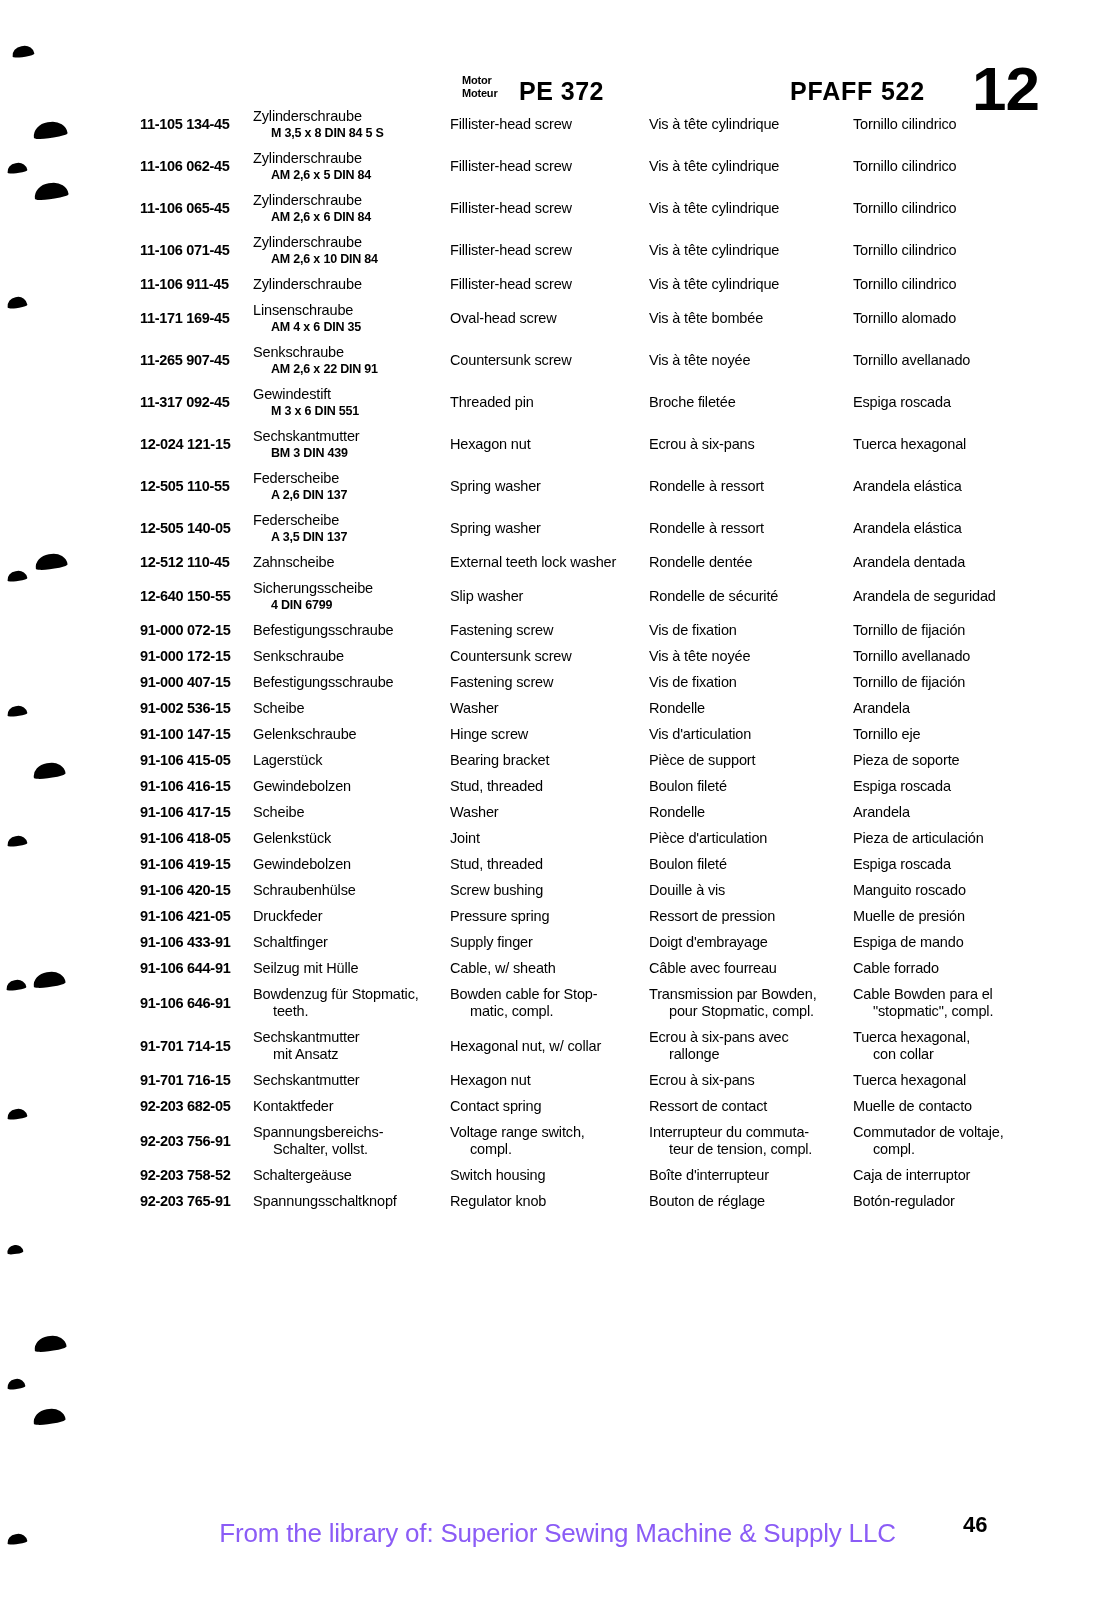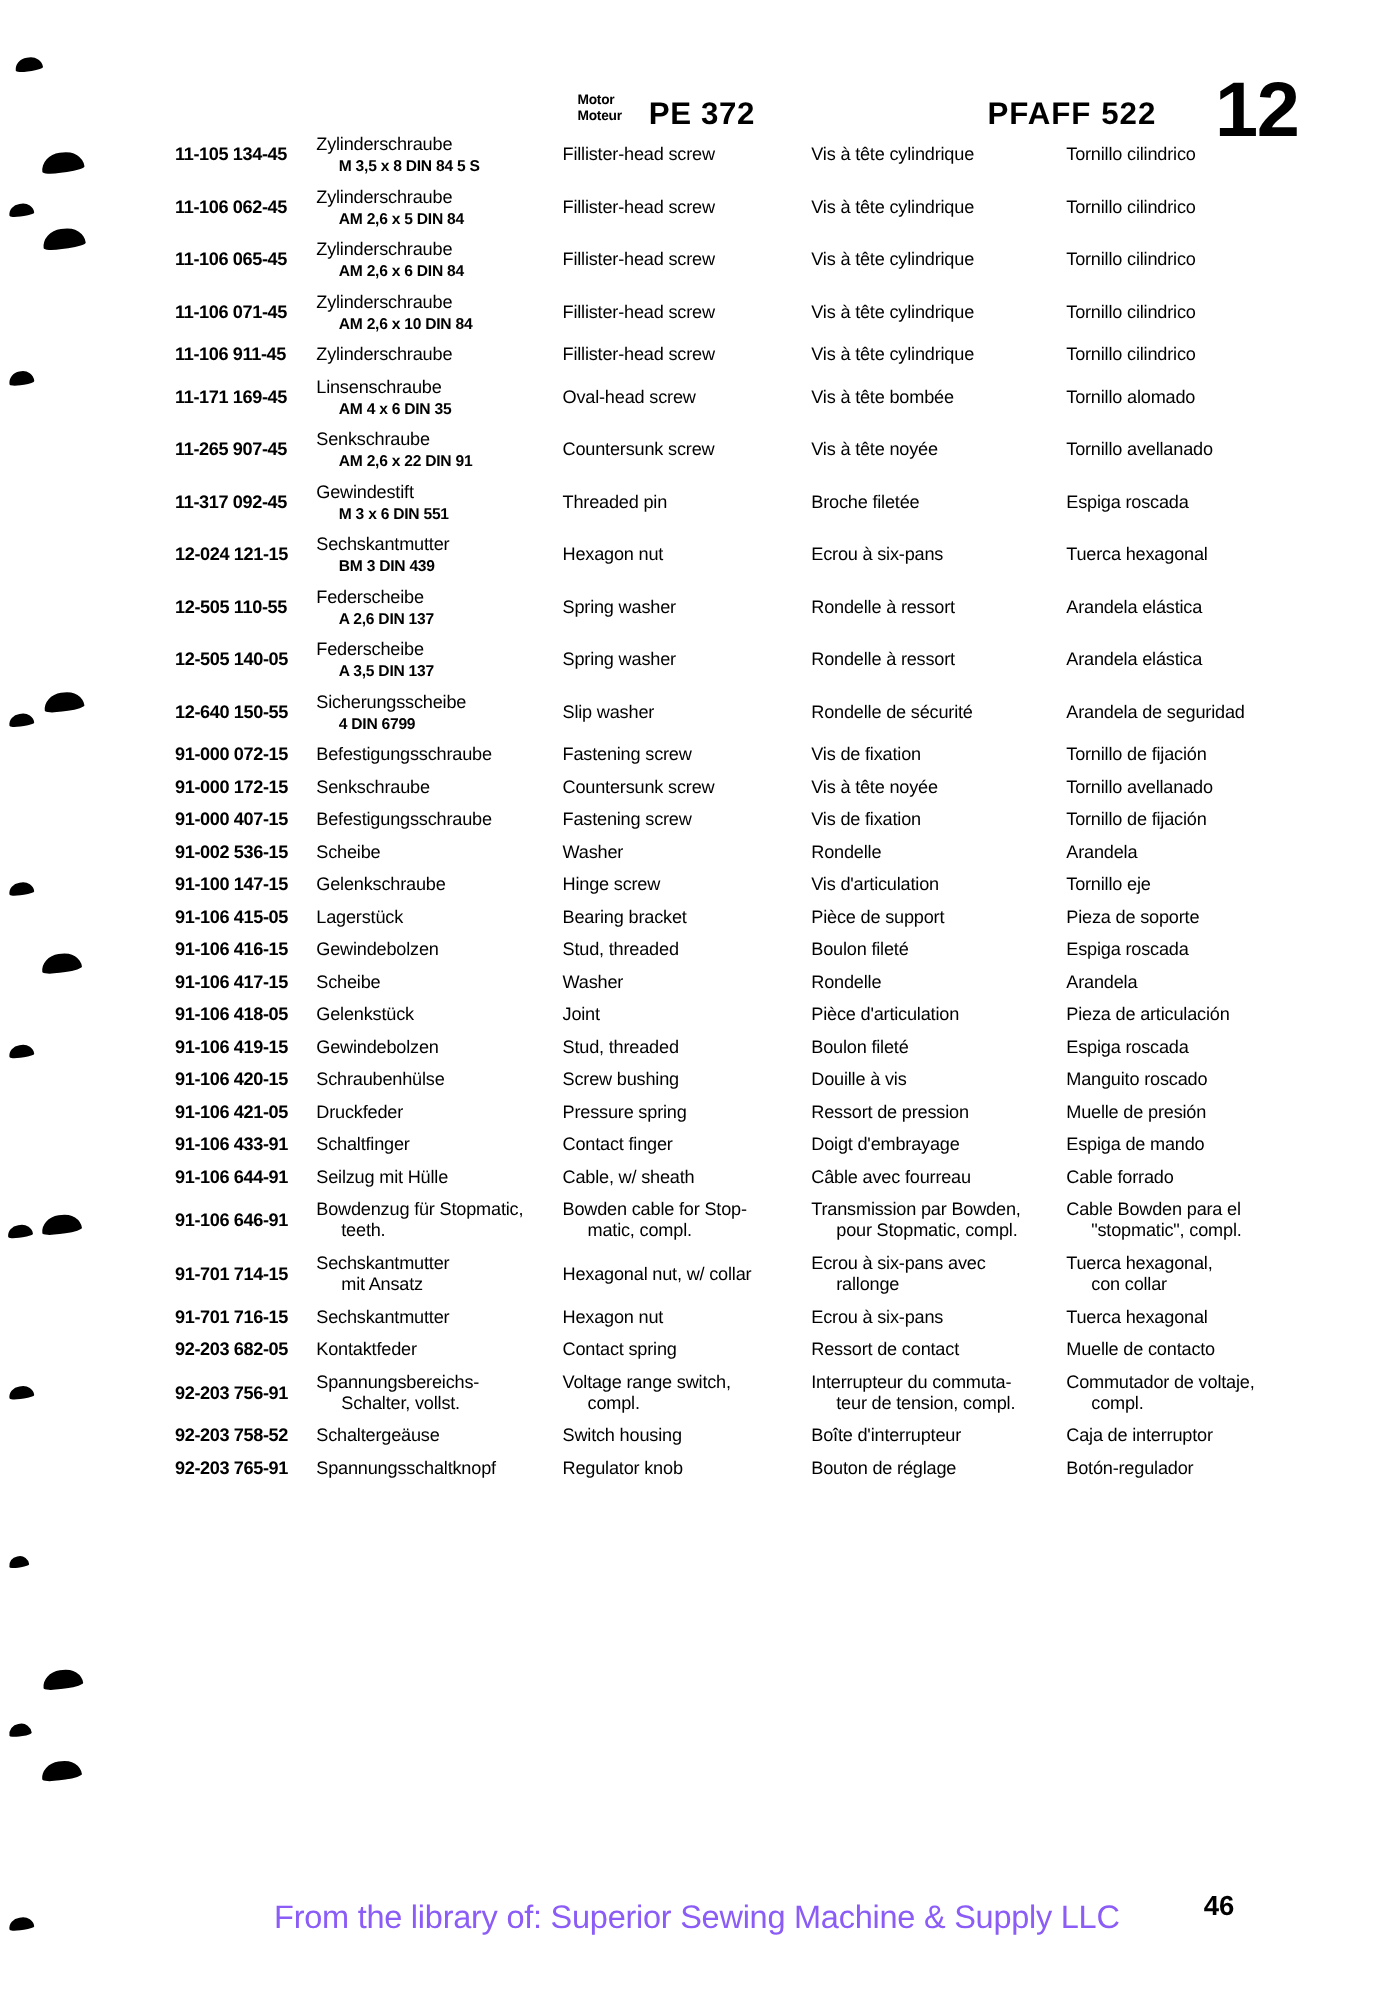--- a/index.html
+++ b/index.html
@@ -332,20 +332,35 @@
         <div>Spring washer</div>
       </div>
       <div class="col-text col-fr">
         <div>Rondelle à ressort</div>
       </div>
       <div class="col-text col-es">
         <div>Arandela elástica</div>
       </div>
     </div>
     <div class="part-row">
+      <div class="col-partno">12-512 110-45</div>
+      <div class="col-text col-de">
+        <div>Zahnscheibe</div>
+      </div>
+      <div class="col-text col-en">
+        <div>External teeth lock washer</div>
+      </div>
+      <div class="col-text col-fr">
+        <div>Rondelle dentée</div>
+      </div>
+      <div class="col-text col-es">
+        <div>Arandela dentada</div>
+      </div>
+    </div>
+    <div class="part-row">
       <div class="col-partno">12-640 150-55</div>
       <div class="col-text col-de">
         <div>Sicherungsscheibe</div>
         <div class="sub-spec">4  DIN 6799</div>
       </div>
       <div class="col-text col-en">
         <div>Slip washer</div>
       </div>
       <div class="col-text col-fr">
         <div>Rondelle de sécurité</div>
@@ -533,21 +548,21 @@
       <div class="col-text col-es">
         <div>Muelle de presión</div>
       </div>
     </div>
     <div class="part-row">
       <div class="col-partno">91-106 433-91</div>
       <div class="col-text col-de">
         <div>Schaltfinger</div>
       </div>
       <div class="col-text col-en">
-        <div>Contact finger</div>
+        <div>Supply finger</div>
       </div>
       <div class="col-text col-fr">
         <div>Doigt d'embrayage</div>
       </div>
       <div class="col-text col-es">
         <div>Espiga de mando</div>
       </div>
     </div>
     <div class="part-row">
       <div class="col-partno">91-106 644-91</div>

